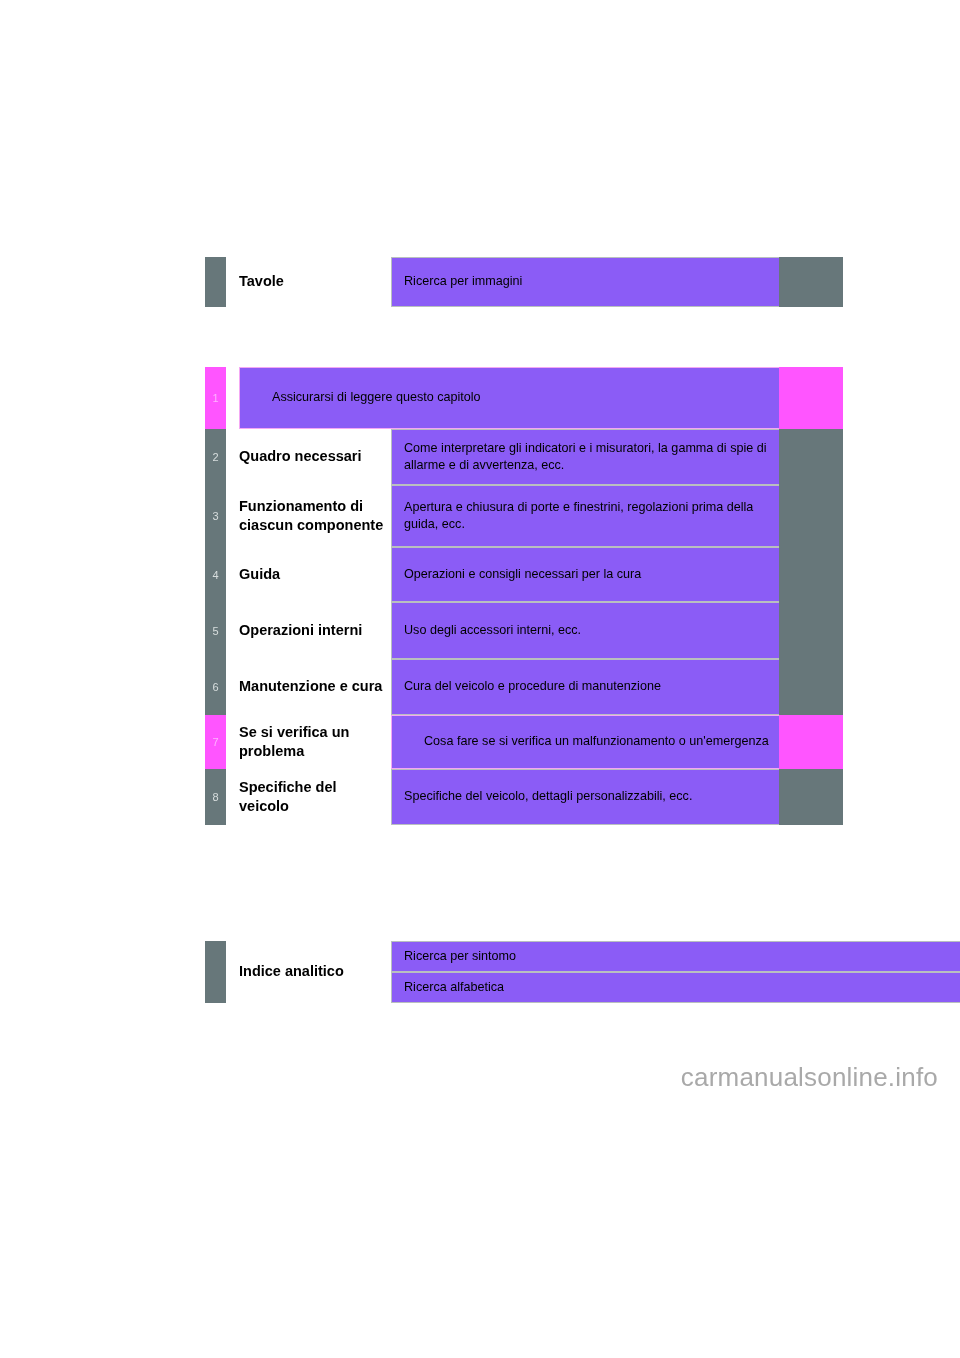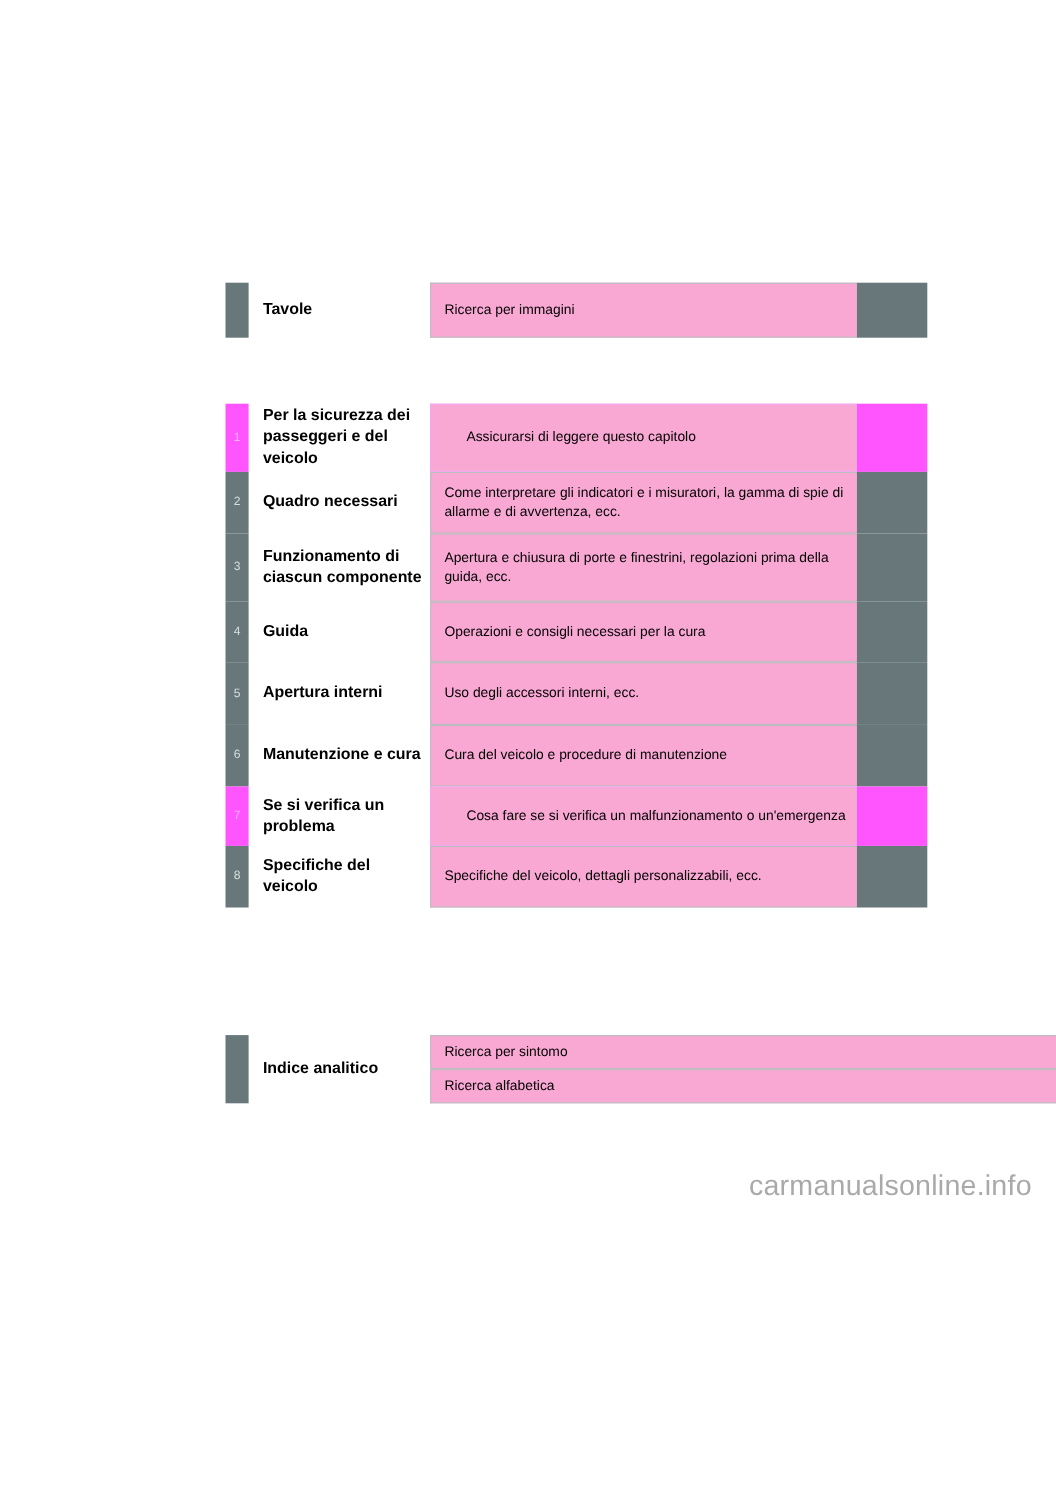--- a/index.html
+++ b/index.html
@@ -73,21 +73,21 @@
     align-items: center;
     padding-right: 6px;
     box-sizing: border-box;
   }
 
   
   .desc {
     flex: 1 1 auto;
     border: 1px solid #b9bfbf;
     border-right: none;
-    background: #f9a8d4;
+    background: #8b5cf6;
     display: flex;
     align-items: center;
     padding: 0 0 0 12px;
     box-sizing: border-box;
     font-size: 12.6px;
     color: #000000;
     line-height: 1.38;
   }
   .desc.pink-border { border-color: #f4a8f4; padding-left: 32px; }
 
@@ -134,21 +134,20 @@
       <div class="swatch"></div>
     </div>
   </div>
 
   <div class="toc-block" style="top:367px;">
 
     <div class="toc-row" style="height:62px;">
       <div class="tab magenta">
         <span class="tab-num">1</span>
       </div>
-      <div class="chap-title">Per la sicurezza dei passeggeri e del veicolo</div>
       <div class="desc pink-border">Assicurarsi di leggere questo capitolo</div>
       <div class="swatch magenta"></div>
     </div>
 
     <div class="toc-row" style="height:56px;">
       <div class="tab">
         <span class="tab-num">2</span>
       </div>
       <div class="chap-title">Quadro necessari</div>
       <div class="desc">Come interpretare gli indicatori e i misuratori, la gamma di spie di allarme e di avvertenza, ecc.</div>
@@ -170,21 +169,21 @@
       </div>
       <div class="chap-title">Guida</div>
       <div class="desc">Operazioni e consigli necessari per la cura</div>
       <div class="swatch"></div>
     </div>
 
     <div class="toc-row" style="height:57px;">
       <div class="tab">
         <span class="tab-num">5</span>
       </div>
-      <div class="chap-title">Apertura interni</div>
+      <div class="chap-title">Operazioni interni</div>
       <div class="desc">Uso degli accessori interni, ecc.</div>
       <div class="swatch"></div>
     </div>
 
     <div class="toc-row" style="height:56px;">
       <div class="tab">
         <span class="tab-num">6</span>
       </div>
       <div class="chap-title">Manutenzione e cura</div>
       <div class="desc">Cura del veicolo e procedure di manutenzione</div>

